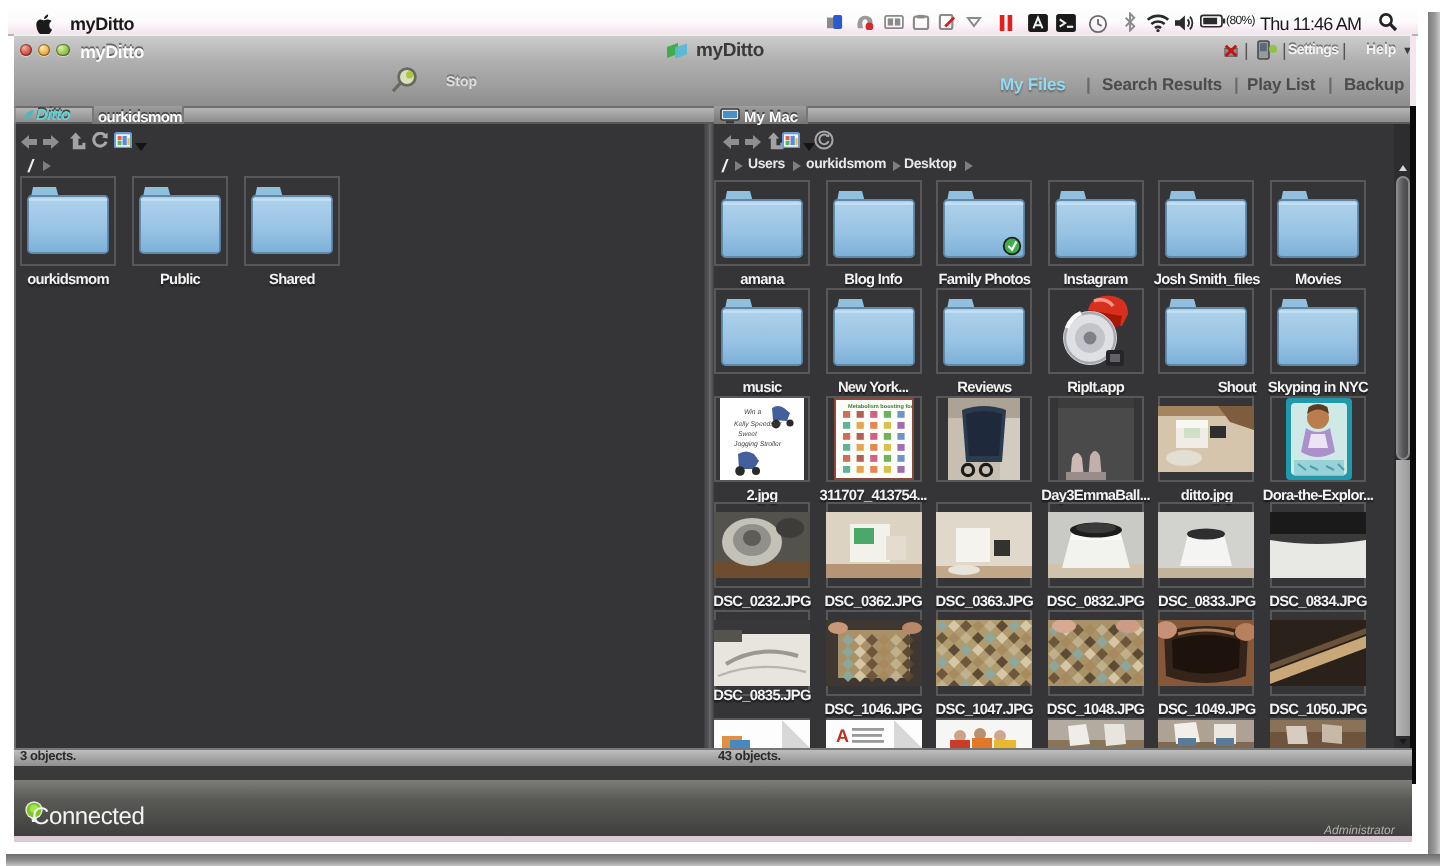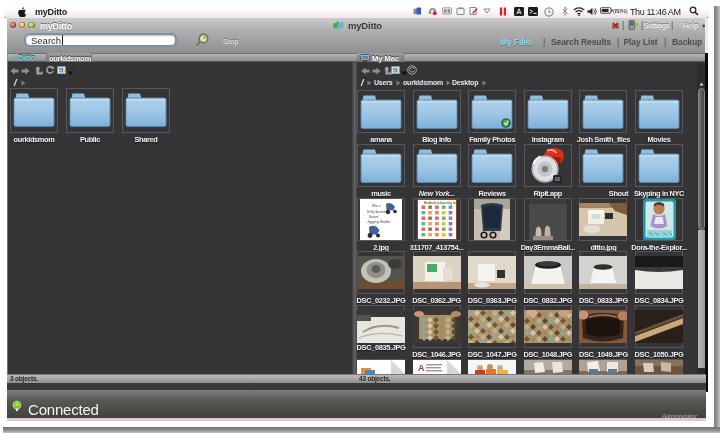--- a/index.html
+++ b/index.html
@@ -151,21 +151,20 @@
   <svg class="abs" style="left:621px;top:2px" width="11" height="10" viewBox="0 0 11 10">
   <rect x="1" y="0.5" width="5.5" height="9" rx="1" fill="#9a9a9a" stroke="#4a4a4a" stroke-width="0.8"></rect>
   <rect x="2" y="1.6" width="3.4" height="4" fill="#5a6a7a"></rect>
   <circle cx="8.5" cy="4.5" r="2" fill="#8fc440"></circle>
 </svg>
   <span class="abs" style="left:634px;top:2px;font-size:9px;color:#555;">|</span>
   <span class="abs" style="left:637px;top:3.5px;font-size:7px;font-weight:bold;color:#f2f2f2;text-shadow:0 -1px 0 #777;letter-spacing:-0.3px;">Settings</span>
   <span class="abs" style="left:664px;top:2px;font-size:9px;color:#555;">|</span>
   <span class="abs" style="left:676px;top:3.5px;font-size:7px;font-weight:bold;color:#f2f2f2;text-shadow:0 -1px 0 #777;">Help</span>
   <span class="abs" style="left:694px;top:4.5px;font-size:5.5px;color:#3a3a3a;">▼</span>
-  <div class="abs" id="searchbox">Search<span id="caret"></span></div>
   <svg class="abs" style="left:187px;top:15px" width="16" height="15" viewBox="0 0 16 15">
   <circle cx="9.5" cy="5.5" r="4.2" fill="#d8e0c0" stroke="#6a6a5a" stroke-width="1.4"></circle>
   <circle cx="10.8" cy="4.4" r="1.8" fill="#a8c83a"></circle>
   <line x1="6.2" y1="8.6" x2="2.5" y2="12.6" stroke="#6a6a5a" stroke-width="1.6"></line>
 </svg>
   <span class="abs" style="left:216px;top:20px;font-size:7px;font-weight:bold;color:#dedede;text-shadow:0 -1px 0 #777;">Stop</span>
   <span class="nav" style="left:493px;color:#8fdcf2;text-shadow:0 1px 1px #666;">My Files</span>
   <span class="nav" style="left:536px;color:#6a6a6a;">|</span>
   <span class="nav" style="left:544px;color:#4c4c4c;">Search Results</span>
   <span class="nav" style="left:610px;color:#6a6a6a;">|</span>
@@ -338,21 +337,21 @@
       <rect x="1" y="6" width="40" height="28.5" rx="1.8" fill="url(#fg)" stroke="#5f88a8" stroke-width="0.9"></rect>
       <path d="M1.4 7.8 L40.6 7.8" stroke="#c6e0f2" stroke-width="1.2"></path>
     </svg>
   <div class="lbl" style="left:351.0px;top:188.8px;width:60px;">music</div>
   <div class="cell" style="left:412.6px;top:143.8px;width:48px;height:43px;"></div>
   <svg class="abs" style="left:415.6px;top:147.8px" width="42" height="35" viewBox="0 0 42 35">
       <path d="M2 9 L3.5 1.5 L15 1.5 L17 9z" fill="#93bfde"></path>
       <rect x="1" y="6" width="40" height="28.5" rx="1.8" fill="url(#fg)" stroke="#5f88a8" stroke-width="0.9"></rect>
       <path d="M1.4 7.8 L40.6 7.8" stroke="#c6e0f2" stroke-width="1.2"></path>
     </svg>
-  <div class="lbl" style="left:406.6px;top:188.8px;width:60px;font-style:italic;">New York...</div>
+  <div class="lbl" style="left:406.6px;top:188.8px;width:60px;">New York...</div>
   <div class="cell" style="left:468.2px;top:143.8px;width:48px;height:43px;"></div>
   <svg class="abs" style="left:471.2px;top:147.8px" width="42" height="35" viewBox="0 0 42 35">
       <path d="M2 9 L3.5 1.5 L15 1.5 L17 9z" fill="#93bfde"></path>
       <rect x="1" y="6" width="40" height="28.5" rx="1.8" fill="url(#fg)" stroke="#5f88a8" stroke-width="0.9"></rect>
       <path d="M1.4 7.8 L40.6 7.8" stroke="#c6e0f2" stroke-width="1.2"></path>
     </svg>
   <div class="lbl" style="left:462.2px;top:188.8px;width:60px;">Reviews</div>
   <div class="cell" style="left:523.8px;top:143.8px;width:48px;height:43px;"></div>
   <svg class="abs" style="left:529.8px;top:146.8px" width="36" height="38" viewBox="0 0 36 38">
 <path d="M14 8 q2 -8 12 -7 q8 1 8 9 l-3 6 l-15 -2z" fill="#d8301e"></path>
@@ -746,15 +745,15 @@
       <path d="M0.5 0.5 L4.5 0.5 L2.5 3.5z" fill="#1a1a1a"></path>
     </svg>
   <div class="abs" style="left:10px;top:375px;font-size:6.5px;font-weight:bold;color:#2a2a2a;letter-spacing:-0.2px;">3 objects.</div>
   <div class="abs" style="left:359px;top:375px;font-size:6.5px;font-weight:bold;color:#2a2a2a;letter-spacing:-0.2px;">43 objects.</div>
   <svg class="abs" style="left:12px;top:400px" width="10" height="12" viewBox="0 0 15 17">
 <circle cx="7.5" cy="7" r="6.5" fill="#e8e8e8"></circle>
 <circle cx="7.5" cy="7" r="5.5" fill="#7cc820"></circle>
 <circle cx="7.5" cy="6" r="3" fill="#a8e858" opacity="0.9"></circle>
 <path d="M5.5 12.5 L9.5 12.5 L9 16 L6 16z" fill="#f2f2f2"></path>
 </svg>
-  <div class="abs" style="left:28px;top:400.5px;font-size:15px;color:#f4f4f4;letter-spacing:-0.2px;">Connected</div>
+  <div class="abs" style="left:16px;top:400.5px;font-size:12px;color:#f4f4f4;letter-spacing:-0.2px;">Connected</div>
   <div class="abs" style="left:662px;top:413px;font-size:6px;font-style:italic;color:#b8b2ae;">Administrator</div>
 </div>
 
 </body></html>

